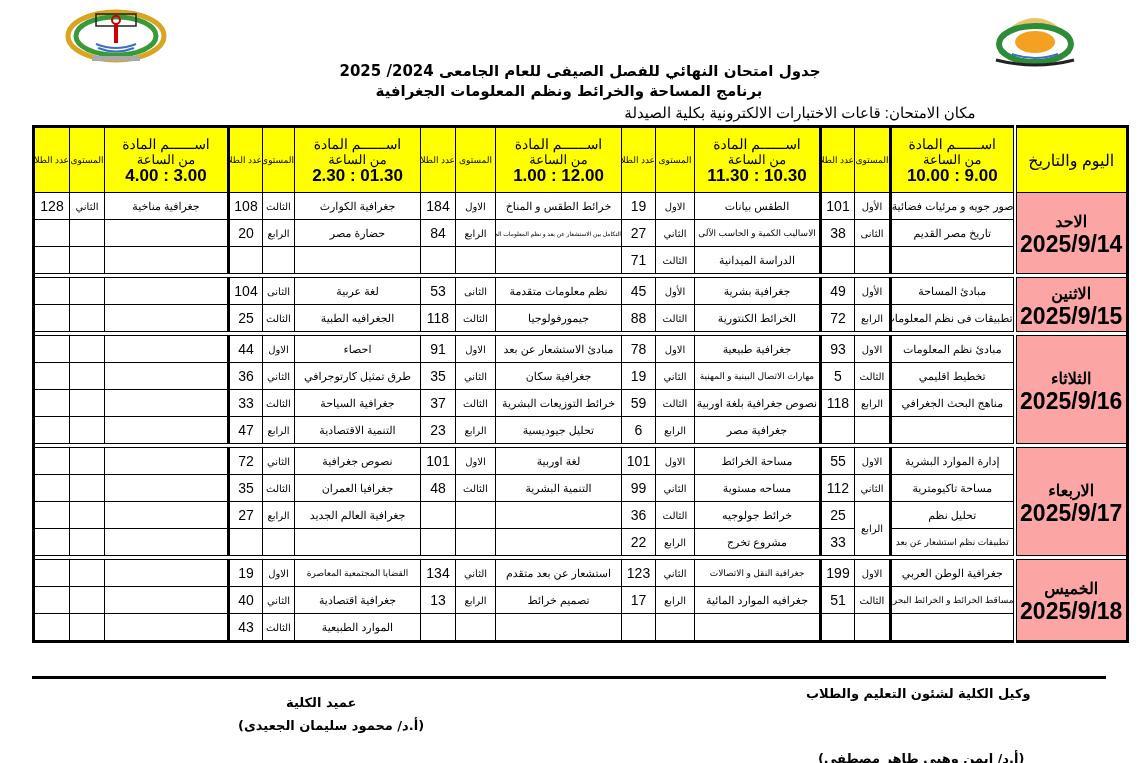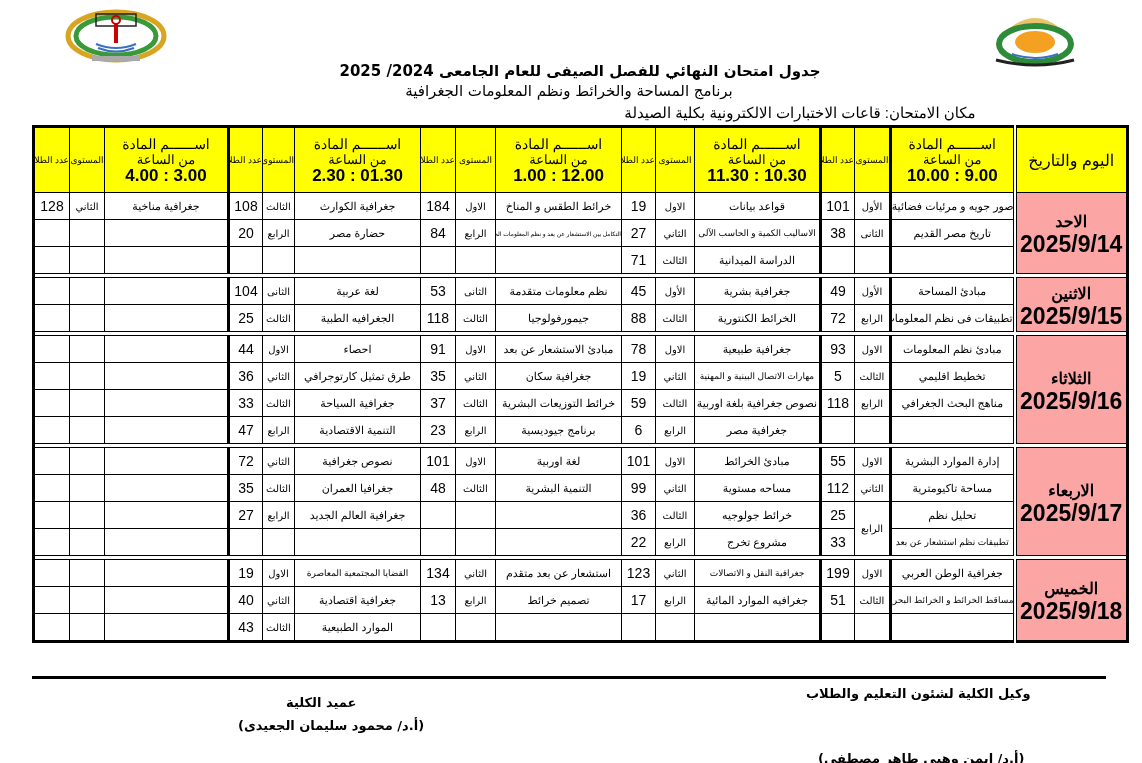--- a/index.html
+++ b/index.html
@@ -2,21 +2,21 @@
 <html><head>
 <meta charset="utf-8">
 <style>
   html, body { margin:0; padding:0; background:#ffffff; }
   body { width:1142px; height:763px; position:relative; overflow:hidden; font-family:"DejaVu Sans","Liberation Sans",sans-serif; color:#000; }
   .logo { position:absolute; }
   .logo-left { left:62px; top:8px; width:108px; height:58px; }
   .logo-right { left:982px; top:12px; width:106px; height:62px; }
   .title-block { position:absolute; left:300px; width:560px; text-align:center; direction:rtl; }
   .t1 { top:62px; font-size:15px; font-weight:bold; font-family:"DejaVu Sans",sans-serif; }
-  .t2 { top:82px; font-size:15px; font-weight:normal; right:auto; left:300px; width:538px; font-family:"DejaVu Sans",sans-serif;}
+  .t2 { top:82px; font-size:15px; font-weight:bold; right:auto; left:300px; width:538px; font-family:"DejaVu Sans",sans-serif;}
   .t3 { top:104px; left:580px; width:440px; font-size:15px; font-family:"Liberation Sans",sans-serif; }
 
   table.sched { position:absolute; left:32px; top:125px; width:1074px; border-collapse:collapse; direction:rtl; table-layout:fixed; font-family:"Liberation Sans",sans-serif; border:3px solid #000; }
   table.sched td, table.sched th { border:1px solid #000; text-align:center; padding:0; overflow:hidden; white-space:nowrap; }
   table.sched thead th { background:#ffff00; height:64px; font-weight:normal; }
   .dayhdr { font-size:16px; font-weight:bold; border-left:4px double #000 !important; }
   .subj-head { font-size:13px; line-height:16px; font-weight:bold; }
   .subj-head .line1 { font-size:14px; }
   .subj-head .time { font-size:17px; font-weight:bold; direction:ltr; font-family:"Liberation Sans",sans-serif; }
   .smallhdr { font-size:9px; line-height:11px; }
@@ -123,21 +123,21 @@
   </thead>
   <tbody id="sched-body">
       <tr class="r">
         <td class="daycell" rowspan="3">
           <div>الاحد</div>
           <div class="date">2025/9/14</div>
         </td>
         <td class="subj grpL">صور جويه و مرئيات فضائية</td>
         <td class="lvl">الأول</td>
         <td class="cnt grpL">101</td>
-        <td class="subj">قواعد بيانات</td>
+        <td class="subj">الطقس بيانات</td>
         <td class="lvl">الاول</td>
         <td class="cnt">19</td>
         <td class="subj">خرائط الطقس و المناخ</td>
         <td class="lvl">الاول</td>
         <td class="cnt">184</td>
         <td class="subj">جغرافية الكوارث</td>
         <td class="lvl">الثالث</td>
         <td class="cnt grpL">108</td>
         <td class="subj">جغرافية مناخية</td>
         <td class="lvl">الثاني</td>
@@ -276,42 +276,42 @@
         <td class="lvl"></td>
         <td class="cnt"></td>
       </tr>
       <tr class="r">
         <td class="subj grpL"></td>
         <td class="lvl"></td>
         <td class="cnt grpL"></td>
         <td class="subj">جغرافية مصر</td>
         <td class="lvl">الرابع</td>
         <td class="cnt">6</td>
-        <td class="subj">برنامج جيوديسية</td>
+        <td class="subj">تحليل جيوديسية</td>
         <td class="lvl">الرابع</td>
         <td class="cnt">23</td>
         <td class="subj">التنمية الاقتصادية</td>
         <td class="lvl">الرابع</td>
         <td class="cnt grpL">47</td>
         <td class="subj"></td>
         <td class="lvl"></td>
         <td class="cnt"></td>
       </tr>
       <tr class="daysep">
         <td colspan="16"></td>
       </tr>
       <tr class="r">
         <td class="daycell" rowspan="4">
           <div>الاربعاء</div>
           <div class="date">2025/9/17</div>
         </td>
         <td class="subj grpL">إدارة الموارد البشرية</td>
         <td class="lvl">الاول</td>
         <td class="cnt grpL">55</td>
-        <td class="subj">مبادئ الخرائط</td>
+        <td class="subj">مساحة الخرائط</td>
         <td class="lvl">الاول</td>
         <td class="cnt">101</td>
         <td class="subj">لغة اوربية</td>
         <td class="lvl">الاول</td>
         <td class="cnt">101</td>
         <td class="subj">نصوص جغرافية</td>
         <td class="lvl">الثاني</td>
         <td class="cnt grpL">72</td>
         <td class="subj"></td>
         <td class="lvl"></td>

